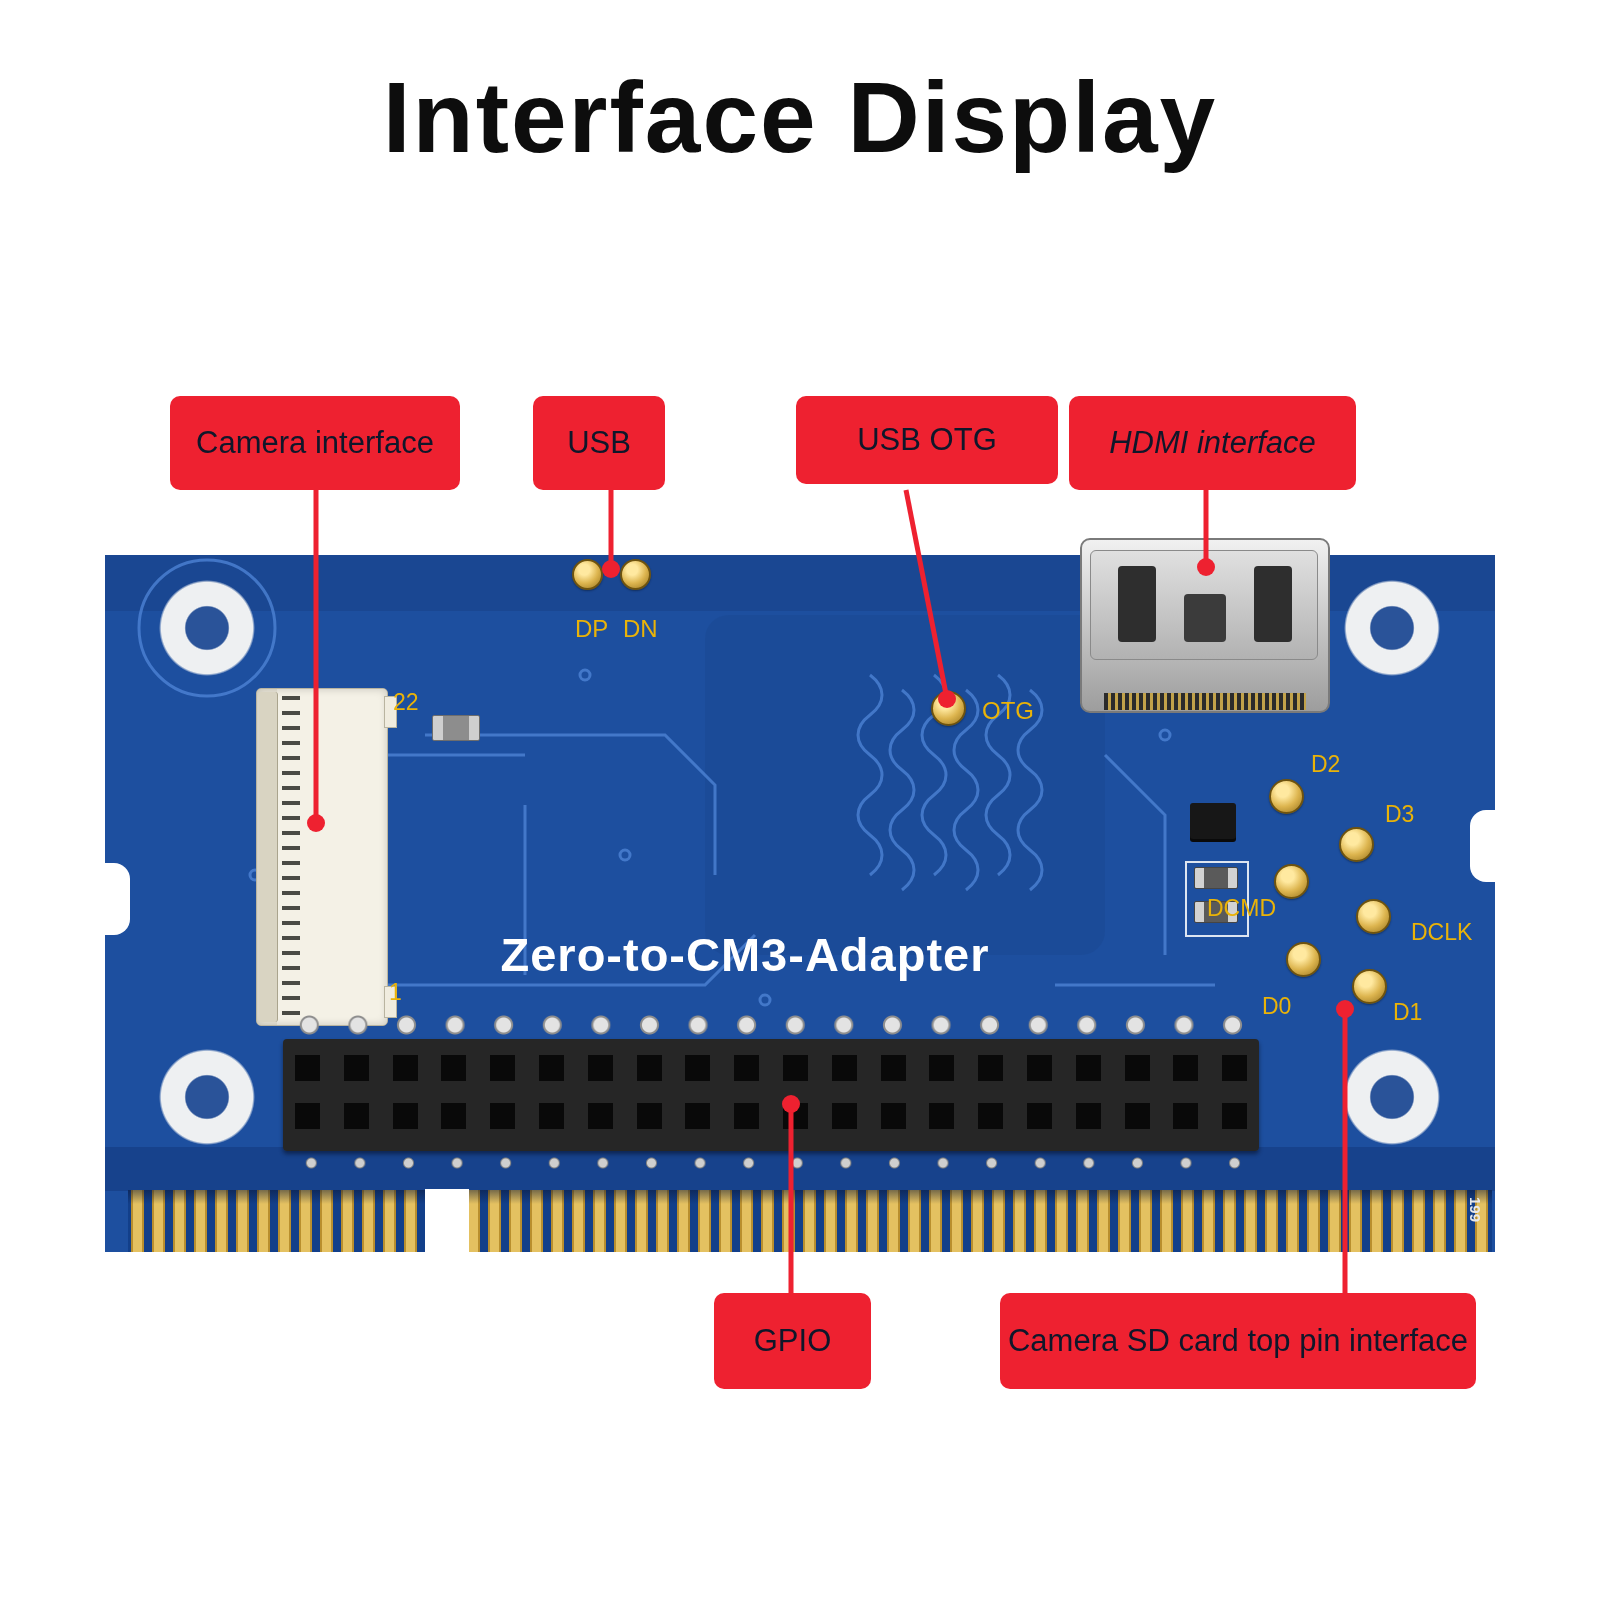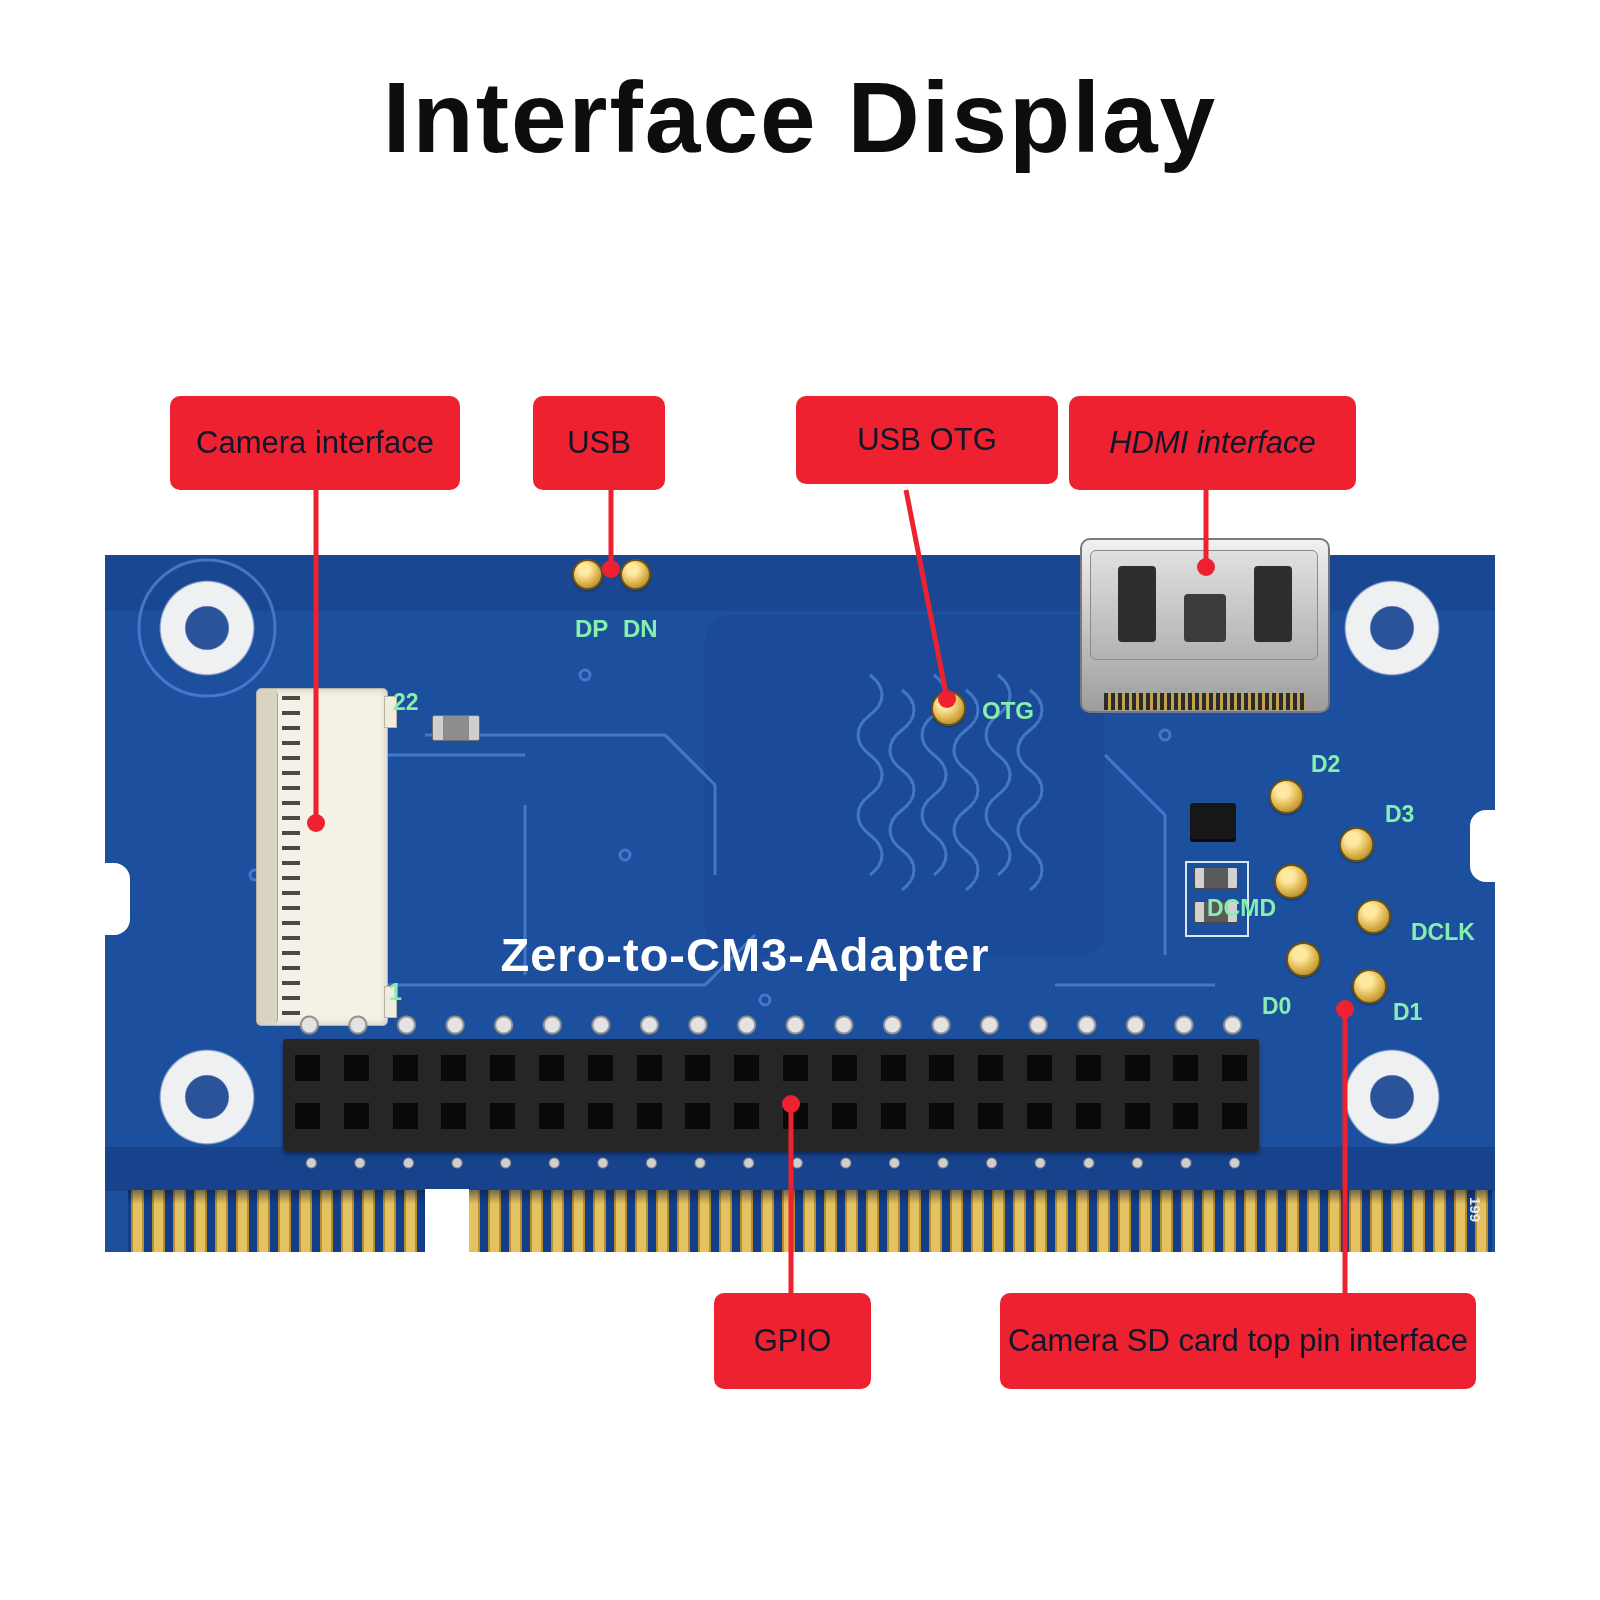--- a/index.html
+++ b/index.html
@@ -26,21 +26,21 @@
   .camera{position:absolute;left:151px;top:133px;width:132px;height:338px;}
   .cam-body{position:absolute;inset:0;background:linear-gradient(90deg,#e8e4d6 0 20px,#f4f1e6 20px 100%);
             border:1px solid #b9b4a0;border-radius:5px;box-shadow:inset 0 0 8px rgba(0,0,0,.18);}
   .cam-latch{position:absolute;left:3px;top:4px;width:18px;height:330px;background:#d9d4c2;
              border-right:1px solid #aaa48d;border-radius:3px;}
   .cam-pins{position:absolute;left:26px;top:8px;width:18px;height:322px;
             background:repeating-linear-gradient(180deg,#4a4a44 0 4px,rgba(0,0,0,0) 4px 15px);}
   .cam-ear{position:absolute;right:-9px;width:11px;height:30px;background:#f0ecdf;border:1px solid #b9b4a0;}
   .cam-ear.top{top:8px;} .cam-ear.bot{bottom:8px;}
 
-  .silk{position:absolute;color:#86efac;font-weight:bold;}
+  .silk{position:absolute;color:#eab308;font-weight:normal;}
   .lbl-22{left:288px;top:134px;font-size:23px;}
   .lbl-1{left:284px;top:424px;font-size:23px;}
 
   .passive-sm{position:absolute;left:327px;top:160px;width:46px;height:24px;border-radius:2px;
               background:linear-gradient(90deg,#cfcfcf 0 10px,#8d8d8d 10px 36px,#cfcfcf 36px 46px);
               border:1px solid #6d6d6d;}
 
   
   .pad{position:absolute;border-radius:50%;
        background:radial-gradient(circle at 38% 32%,#ffe9a0 0 22%,#ddb54f 55%,#96721c 100%);

